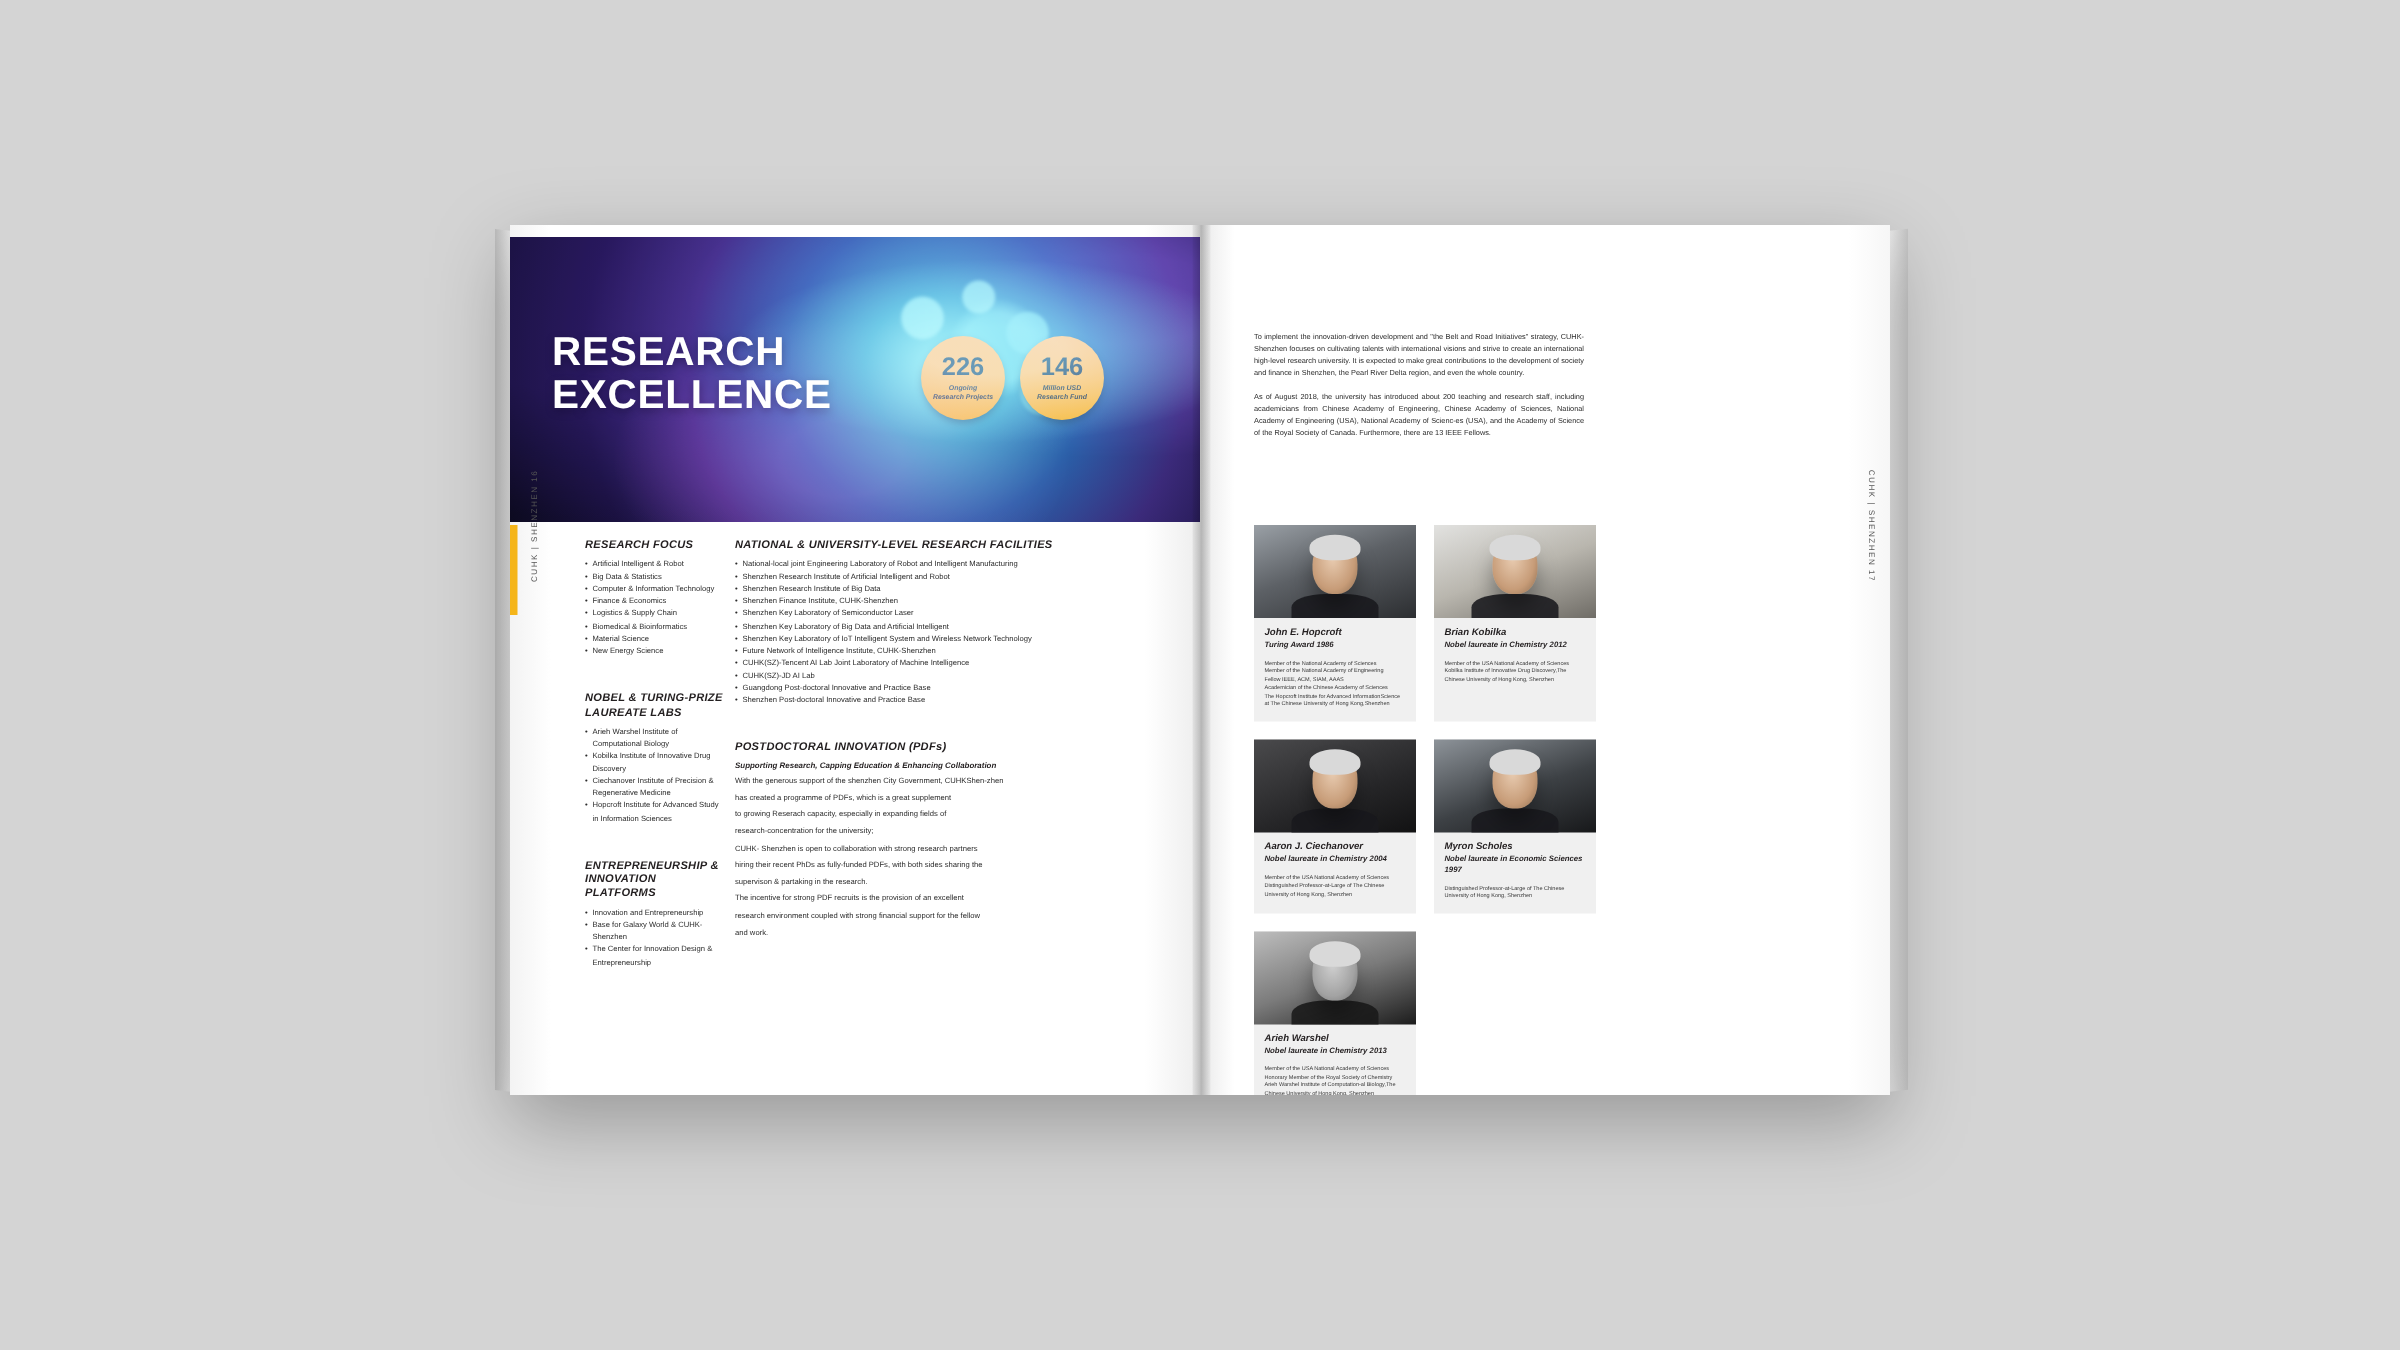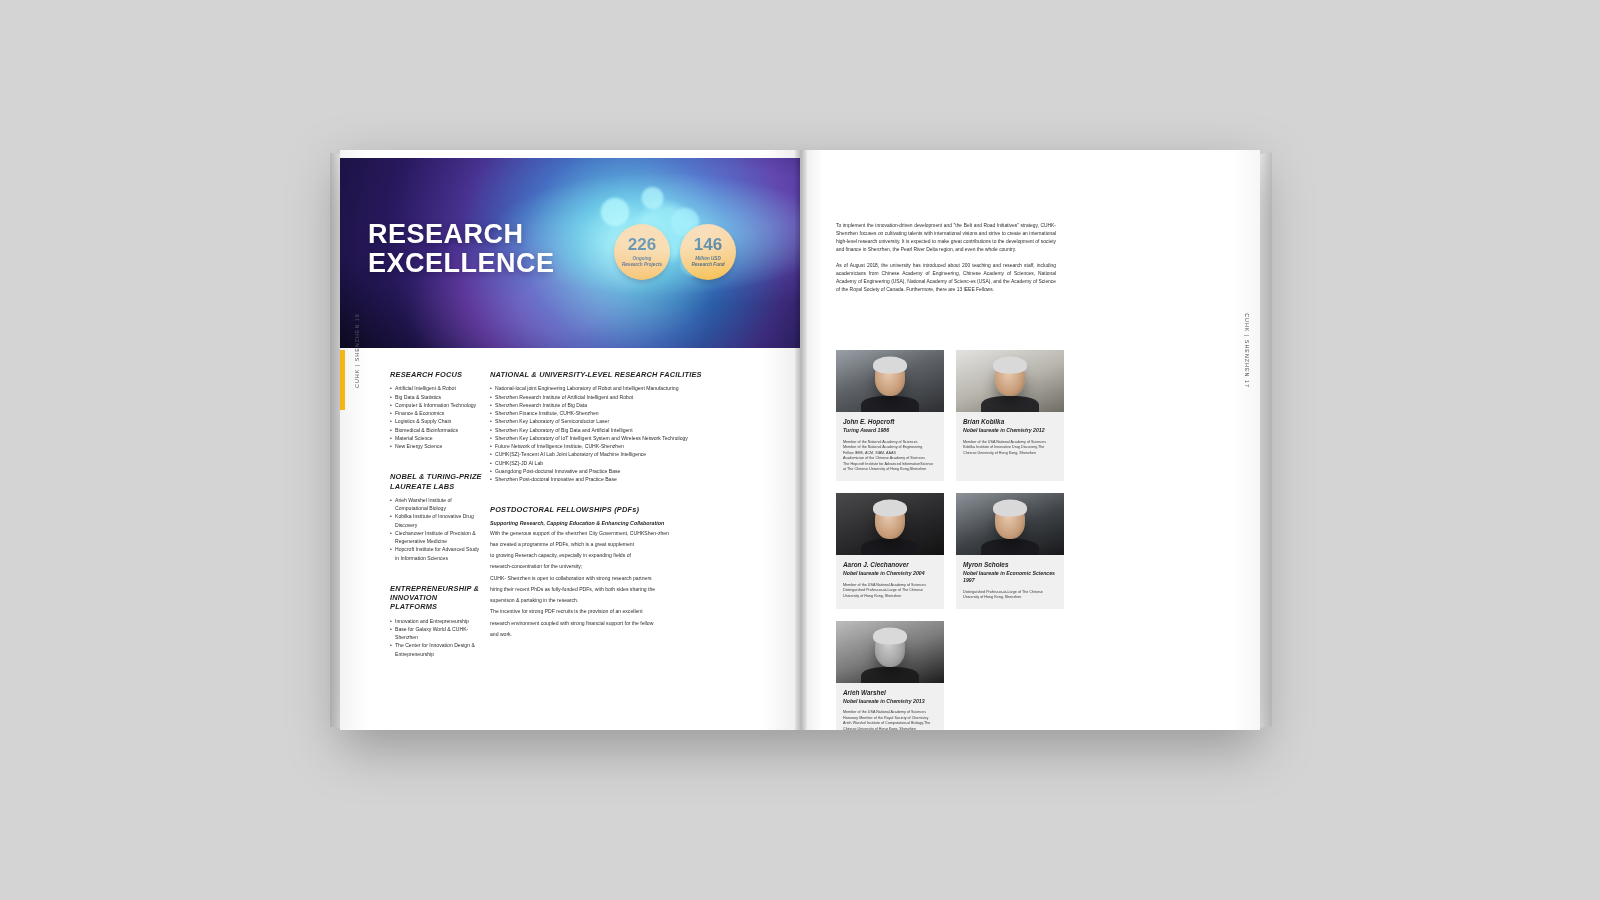--- a/index.html
+++ b/index.html
@@ -74,21 +74,21 @@
   .badges{position:absolute;left:274px;top:66px;display:flex;gap:10px;}
   .badge{
     width:56px;height:56px;border-radius:50%;background:#f5b519;color:#1d1d1b;
     display:flex;flex-direction:column;align-items:center;justify-content:center;
     text-align:center;box-shadow:0 2px 5px rgba(0,0,0,.3);
   }
   .badge .num{font-size:17px;font-weight:bold;line-height:1;}
   .badge .cap{font-size:4.6px;font-weight:bold;font-style:italic;line-height:1.25;margin-top:3px;}
 
   
-  .lp-body{position:absolute;left:0;top:212px;width:460px;height:380px;}
+  .lp-body{position:absolute;left:0;top:200px;width:460px;height:380px;}
   .col-a{position:absolute;left:50px;top:8px;width:92px;}
   .col-b{position:absolute;left:150px;top:8px;width:230px;}
   .sec-h{
     font-size:7.4px;font-weight:bold;font-style:italic;letter-spacing:.2px;
     margin:0 0 5px 0;line-height:1.25;
   }
   ul.bul{margin:0 0 12px 0;padding:0;list-style:none;}
   ul.bul li{
     font-size:5.1px;line-height:1.62;position:relative;padding-left:5px;color:#2b2b2b;
   }
@@ -218,21 +218,21 @@
             <li>Shenzhen Key Laboratory of Big Data and Artificial Intelligent</li>
             <li>Shenzhen Key Laboratory of IoT Intelligent System and Wireless Network Technology</li>
             <li>Future Network of Intelligence Institute, CUHK-Shenzhen</li>
             <li>CUHK(SZ)-Tencent AI Lab Joint Laboratory of Machine Intelligence</li>
             <li>CUHK(SZ)-JD AI Lab</li>
             <li>Guangdong Post-doctoral Innovative and Practice Base</li>
             <li>Shenzhen Post-doctoral Innovative and Practice Base</li>
           </ul>
 
           <div class="spacer"></div>
-          <div class="sec-h">POSTDOCTORAL FELLOWSHIPS (PDFs)</div>
+          <div class="sec-h">POSTDOCTORAL INNOVATION (PDFs)</div>
           <div class="sub-it">Supporting Research, Capping Education &amp; Enhancing Collaboration</div>
           <p class="para">With the generous support of the shenzhen City Government, CUHKShen-zhen</p>
           <p class="para">has created a programme of PDFs, which is a great supplement</p>
           <p class="para">to growing Reserach capacity, especially in expanding fields of</p>
           <p class="para">research-concentration for the university;</p>
           <p class="para">CUHK- Shenzhen is open to collaboration with strong research partners</p>
           <p class="para">hiring their recent PhDs as fully-funded PDFs, with both sides sharing the</p>
           <p class="para">supervison &amp; partaking in the research.</p>
           <p class="para">The incentive for strong PDF recruits is the provision of an excellent</p>
           <p class="para">research environment coupled with strong financial support for the fellow</p>

